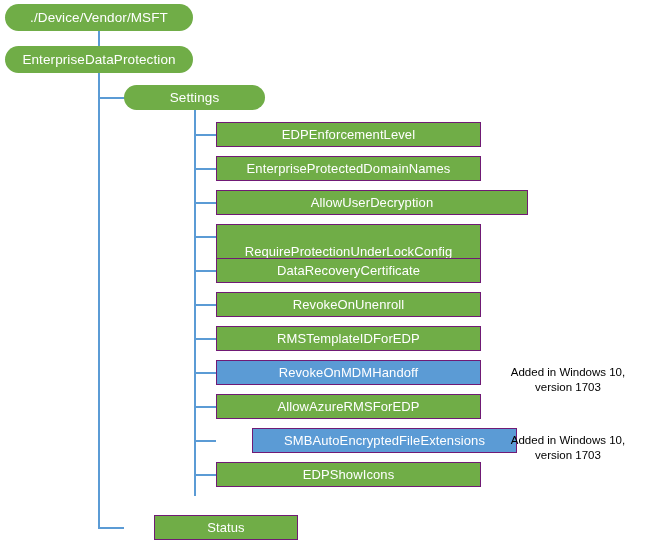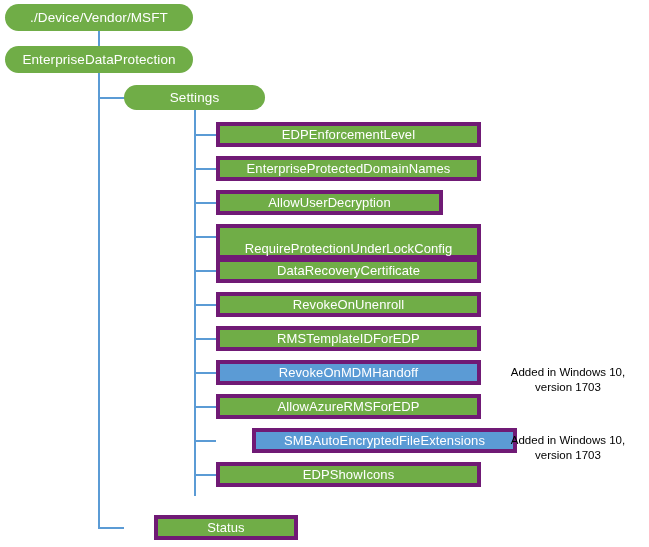--- a/index.html
+++ b/index.html
@@ -42,21 +42,21 @@
     text-align: center;
     user-select: none;
   }
   .node.pill {
     background: #70AD47;
     border-radius: 999px;
     font-size: 13.5px;
   }
   .node.rect {
     background: #70AD47;
-    border: 4px solid #701a75;
+    border: 1px solid #701a75;
   }
   .node.rect.blue {
     background: #5B9BD5;
   }
 
   
   .annotation {
     position: absolute;
     color: #000000;
     font-size: 11.5px;
@@ -112,21 +112,21 @@
   </div>
 
   <div class="node rect" style="left:216px; top:122px; width:265px; height:25px;">
     <span>EDPEnforcementLevel</span>
   </div>
 
   <div class="node rect" style="left:216px; top:156px; width:265px; height:25px;">
     <span>EnterpriseProtectedDomainNames</span>
   </div>
 
-  <div class="node rect" style="left:216px; top:190px; width:227px; height:25px;">
+  <div class="node rect" style="left:216px; top:190px; width:312px; height:25px;">
     <span>AllowUserDecryption</span>
   </div>
 
   <div class="node rect" style="left:216px; top:224px; width:265px; height:35px;align-items:flex-end;">
     <span>RequireProtectionUnderLockConfig</span>
   </div>
 
   <div class="node rect" style="left:216px; top:258px; width:265px; height:25px;">
     <span>DataRecoveryCertificate</span>
   </div>

